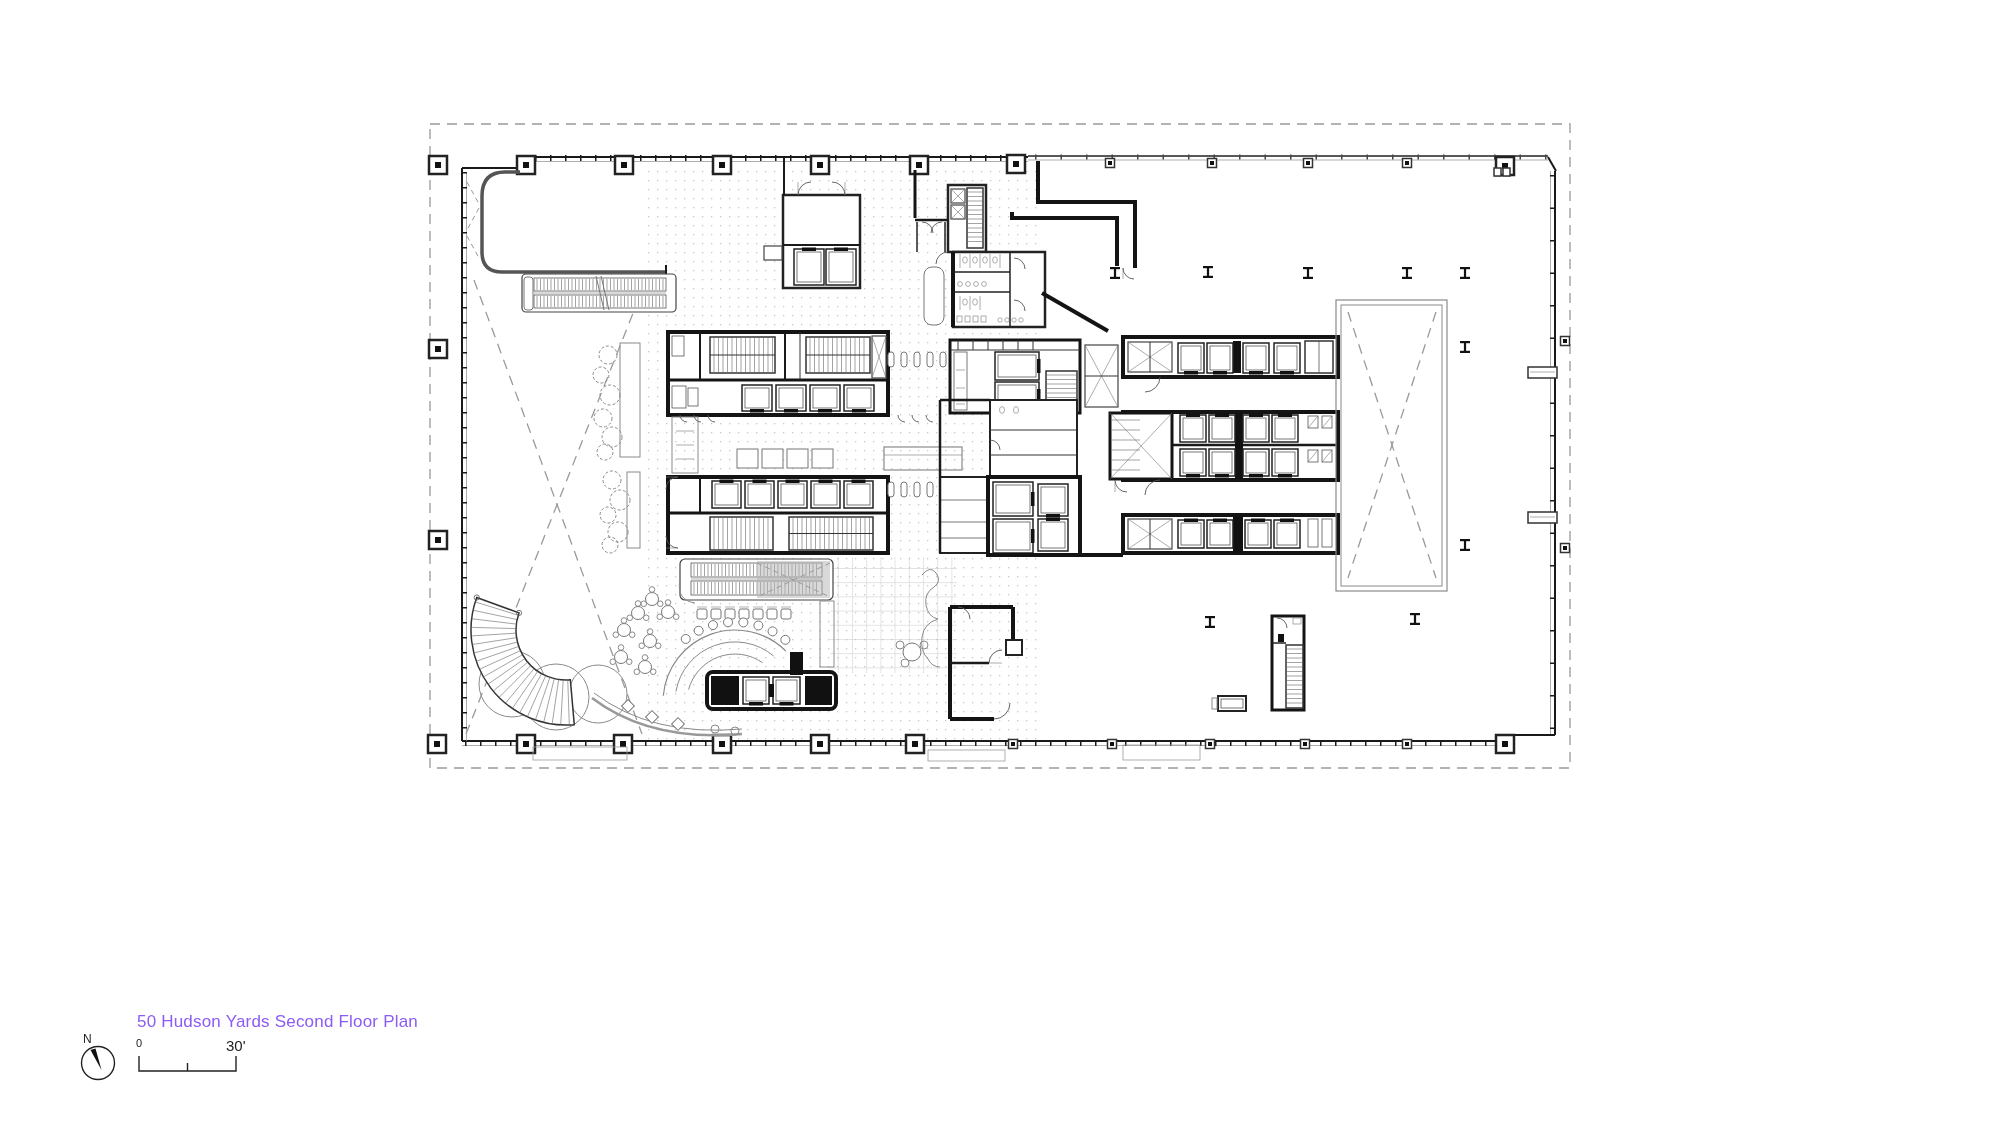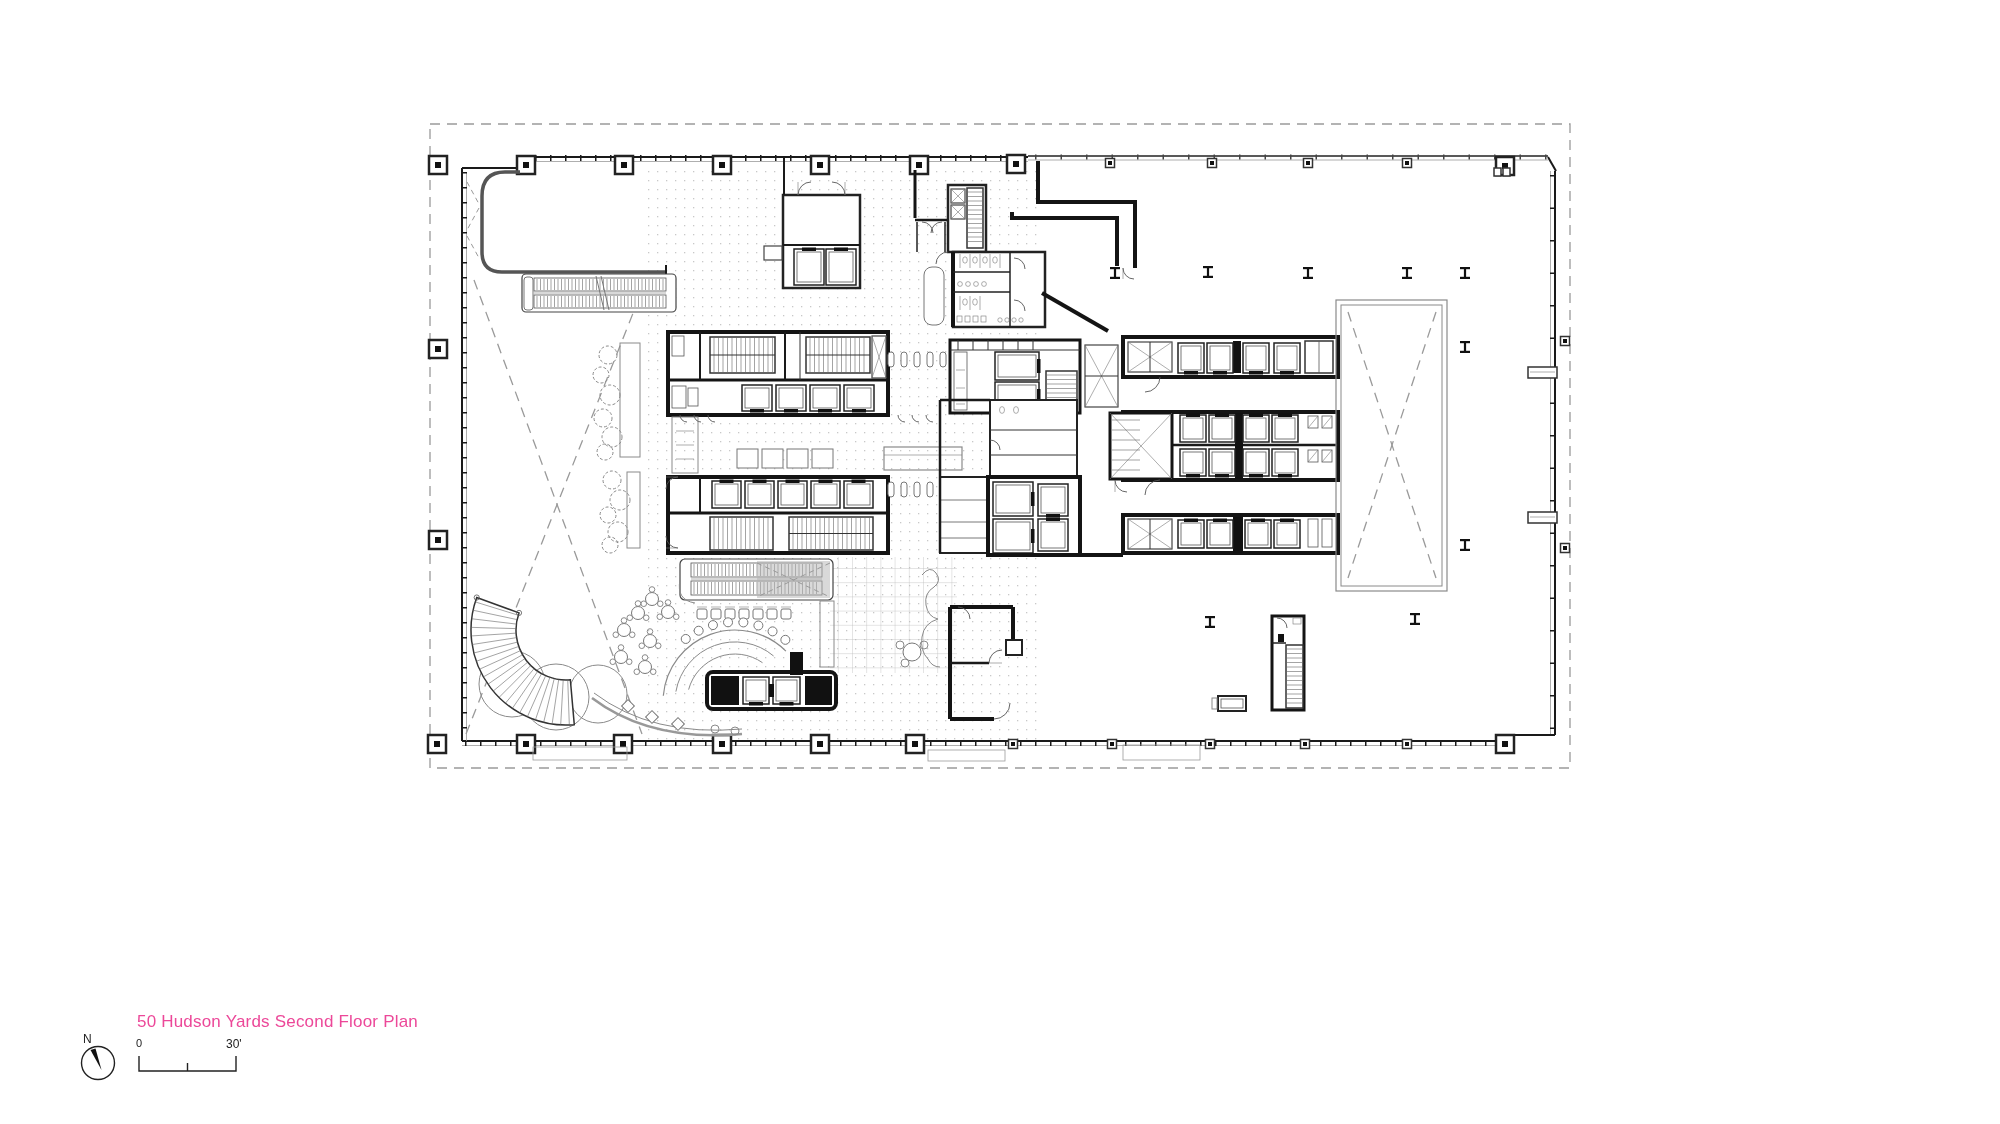--- a/index.html
+++ b/index.html
@@ -32,24 +32,24 @@
   .blob{fill:none;stroke:#8a8a8a;stroke-width:1;stroke-dasharray:3 2}
   .blk{fill:#111;stroke:none}
   .t{fill:none;stroke:#666;stroke-width:.6}
   .thin{fill:none;stroke:#9b9b9b;stroke-width:.8}
   .tick{fill:none;stroke:#1a1a1a;stroke-width:6;stroke-dasharray:1.5 13.5}
   .tickE{fill:none;stroke:#1a1a1a;stroke-width:6;stroke-dasharray:1.5 31}
   .tickC{fill:none;stroke:#444;stroke-width:5;stroke-dasharray:1.5 24}
   .grayfill{fill:#b3b3b3;opacity:.5}
   .arc{fill:none;stroke:#555;stroke-width:.9}
   
-  .plan-title{position:absolute;left:137px;top:1012px;font-size:17px;color:#ec4899;letter-spacing:.2px;}
+  .plan-title{position:absolute;left:137px;top:1012px;font-size:17px;color:#8b5cf6;letter-spacing:.2px;}
   .north-label{position:absolute;left:83px;top:1032px;font-size:12px;color:#222;}
   .scale-zero{position:absolute;left:136px;top:1037px;font-size:11px;color:#222;}
-  .scale-end{position:absolute;left:226px;top:1037px;font-size:12px;color:#222;}
+  .scale-end{position:absolute;left:226px;top:1037px;font-size:15px;color:#222;}
 </style>
 </head>
 <body>
 
 <div class="sheet">
 
   <svg id="plan" width="2000" height="1124" viewBox="0 0 2000 1124">
     <defs>
       <pattern id="dots" width="9" height="9" patternUnits="userSpaceOnUse">
         <rect width="1.3" height="1.3" x="0" y="0" fill="#c8c8c8"></rect>

